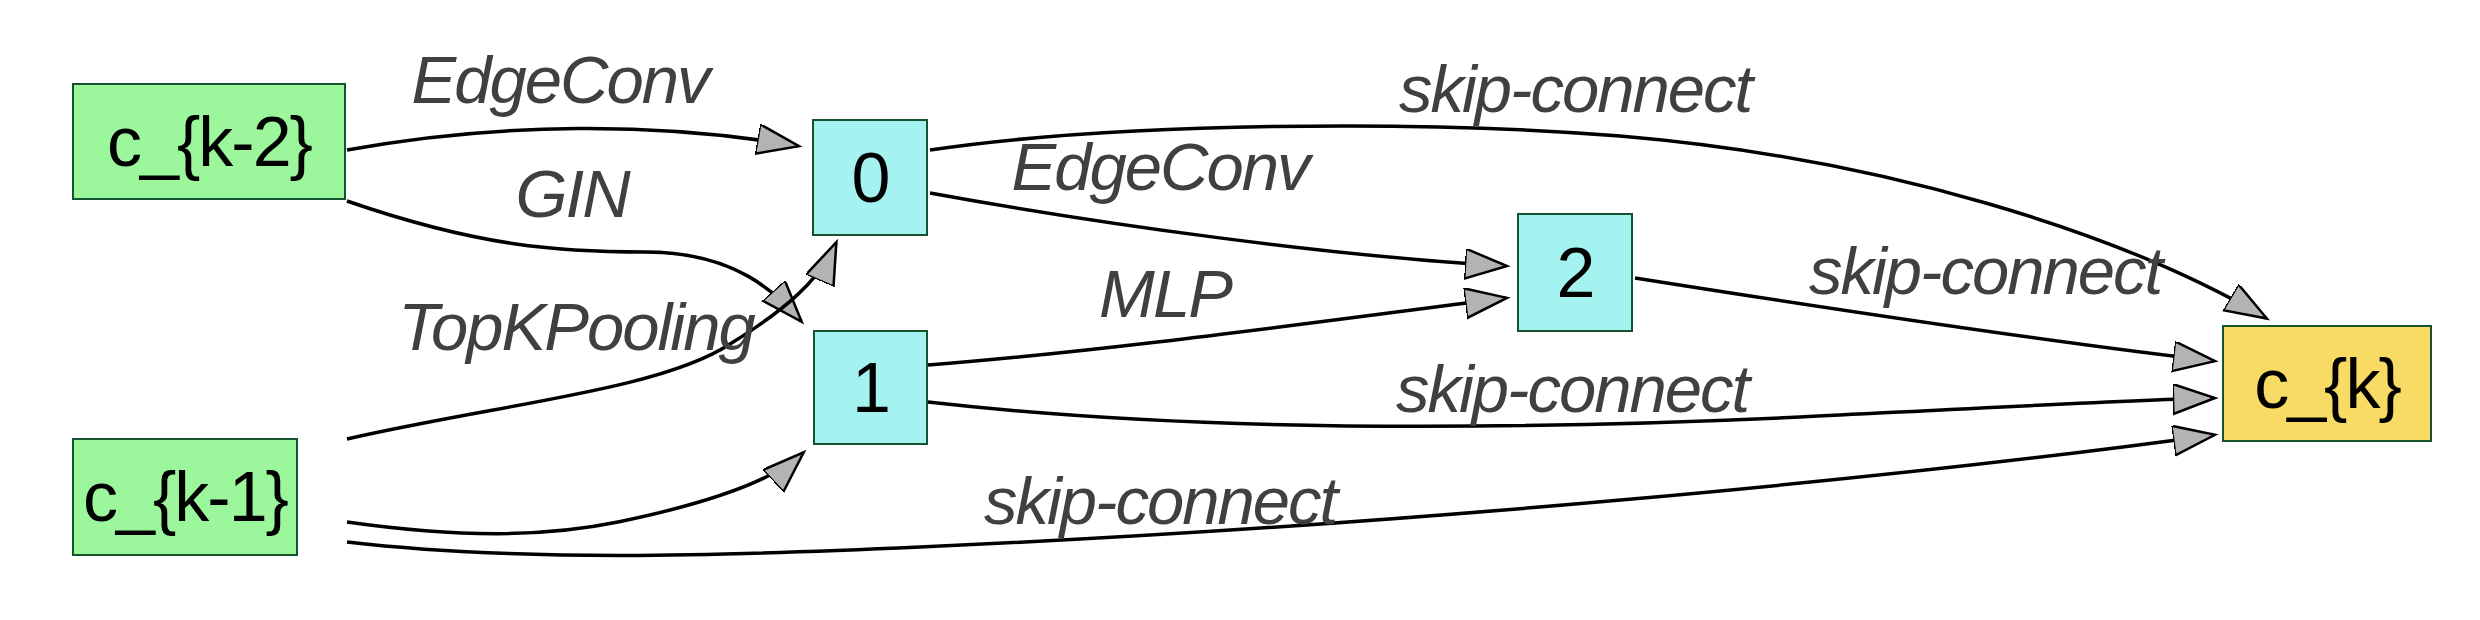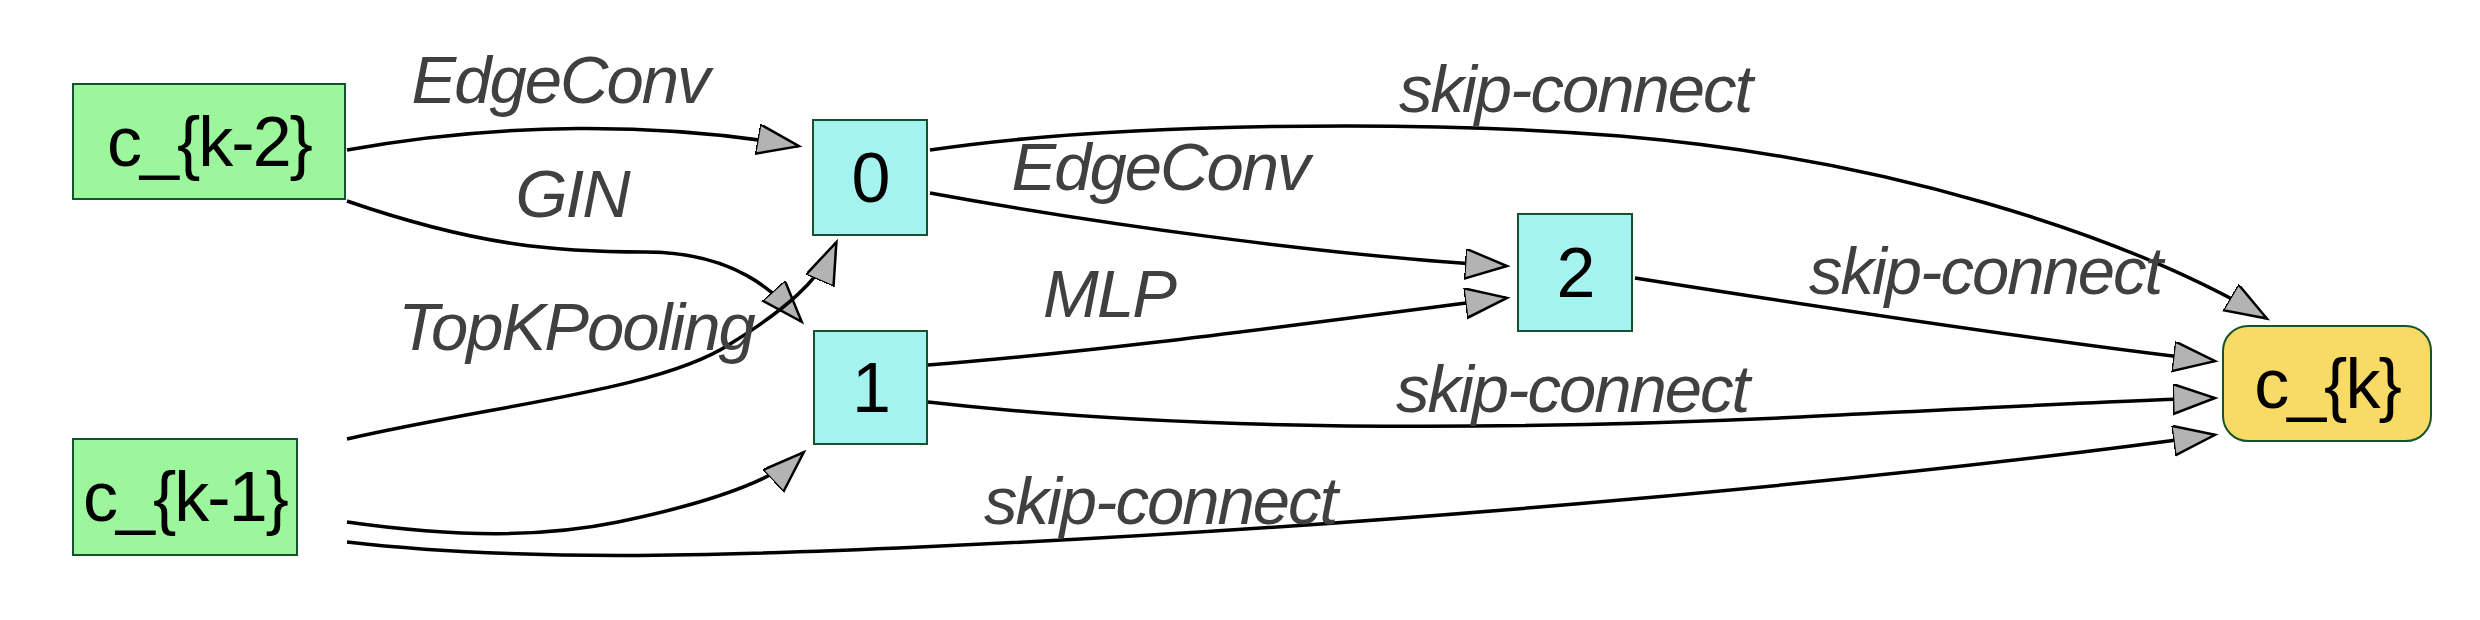--- a/index.html
+++ b/index.html
@@ -17,21 +17,21 @@
     display:flex;align-items:center;justify-content:center;
     border:2px solid #14532d;
     box-sizing:border-box;
     font-size:70px;
     color:#000000;
     letter-spacing:-2px;
     white-space:nowrap;
   }
   .gnode.input{background:#9CF79C;}
   .gnode.op{background:#A5F3F1;}
-  .gnode.output{background:#F7DB64;border-radius:26px;}
+  .gnode.output{background:#F7DB64;}
   .edge-label{
     position:absolute;
     transform:translate(-50%,-50%);
     font-size:67px;
     letter-spacing:-2px;
     color:#404040;
     white-space:nowrap;
     font-style:italic;
   }
 </style>
@@ -79,19 +79,19 @@
   </div>
 
   <div class="gnode output" style="left: 2222px; top: 325px; width: 210px; height: 117px; background: rgb(247, 219, 100);">
     <span>c_{k}</span>
   </div>
 
   <div class="edge-label" style="left:560px;top:79px;">EdgeConv</div>
   <div class="edge-label" style="left:572px;top:177px;margin-top:16px;">GIN</div>
   <div class="edge-label" style="left:576px;top:326px;">TopKPooling</div>
   <div class="edge-label" style="left:1160px;top:166px;">EdgeConv</div>
-  <div class="edge-label" style="left:1109px;top:293px;">MLP</div>
+  <div class="edge-label" style="left:1165px;top:293px;">MLP</div>
   <div class="edge-label" style="left:1575px;top:88px;">skip-connect</div>
   <div class="edge-label" style="left:1985px;top:270px;">skip-connect</div>
   <div class="edge-label" style="left:1572px;top:388px;">skip-connect</div>
   <div class="edge-label" style="left:1160px;top:500px;">skip-connect</div>
 
 </div>
 
 </body></html>

